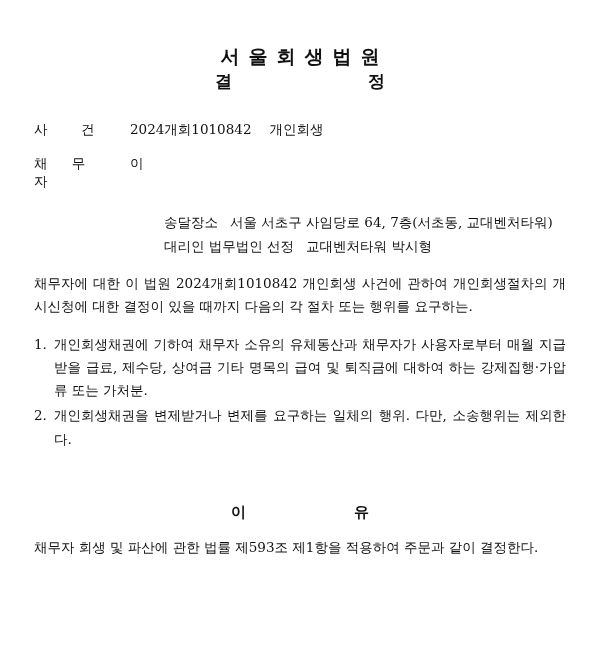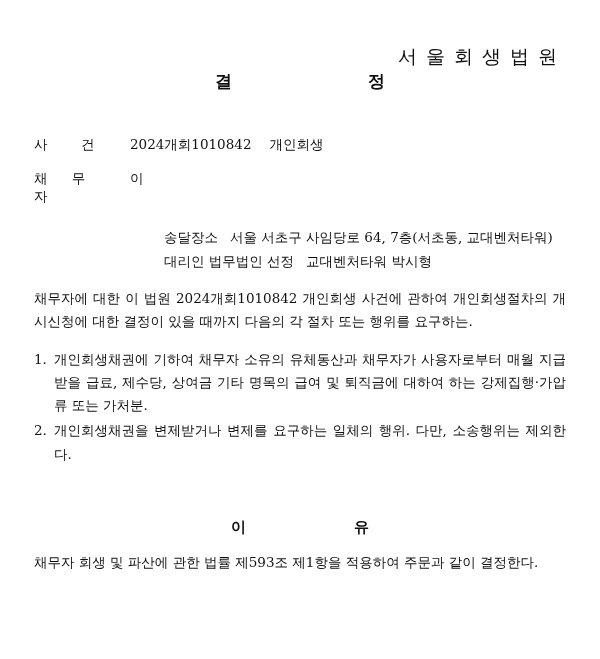--- a/index.html
+++ b/index.html
@@ -16,36 +16,36 @@
     overflow: hidden;
   }
   .page {
     position: relative;
     width: 600px;
     height: 659px;
     box-sizing: border-box;
     padding: 0 34px;
   }
   .court-title {
-    text-align: right;
+    text-align: center;
     font-size: 19px;
-    font-weight: normal;
+    font-weight: bold;
     letter-spacing: 9px;
     margin-top: 44px;
     text-indent: 9px;
   }
   .doc-kind {
     text-align: center;
     font-size: 17px;
     font-weight: bold;
     letter-spacing: 34px;
     text-indent: 34px;
   }
   .field-block {
-    margin-top: 43px;
+    margin-top: 28px;
   }
   .field-row {
     display: flex;
     align-items: baseline;
     font-size: 13.5px;
     margin-bottom: 16px;
   }
   .field-label {
     width: 96px;
     flex: 0 0 96px;

